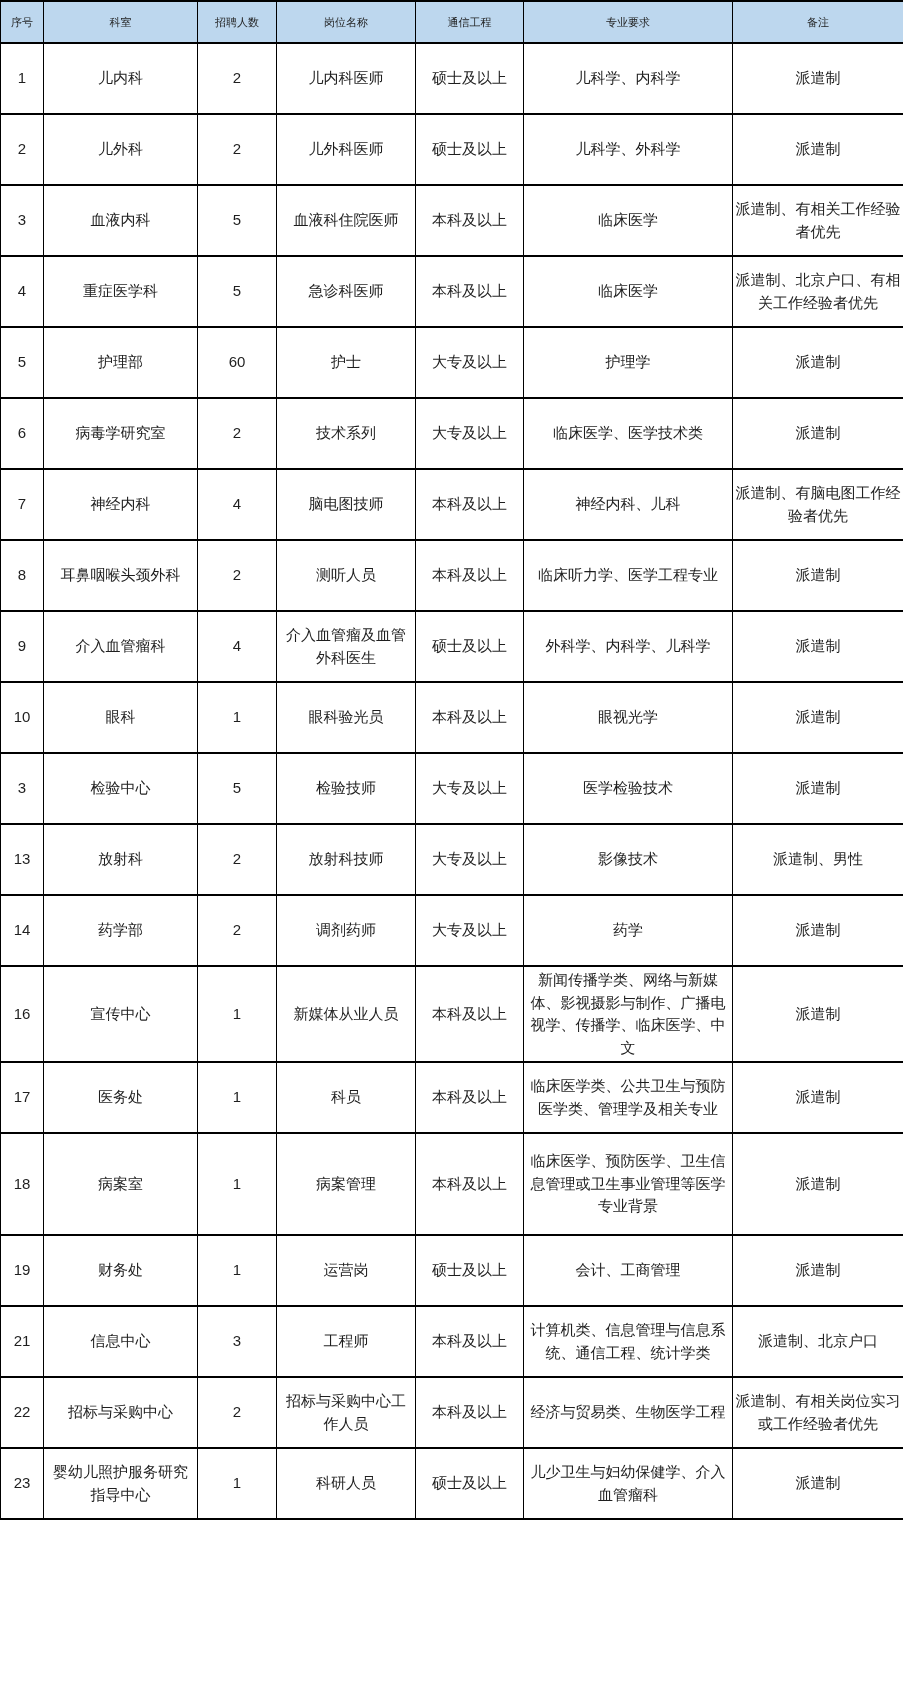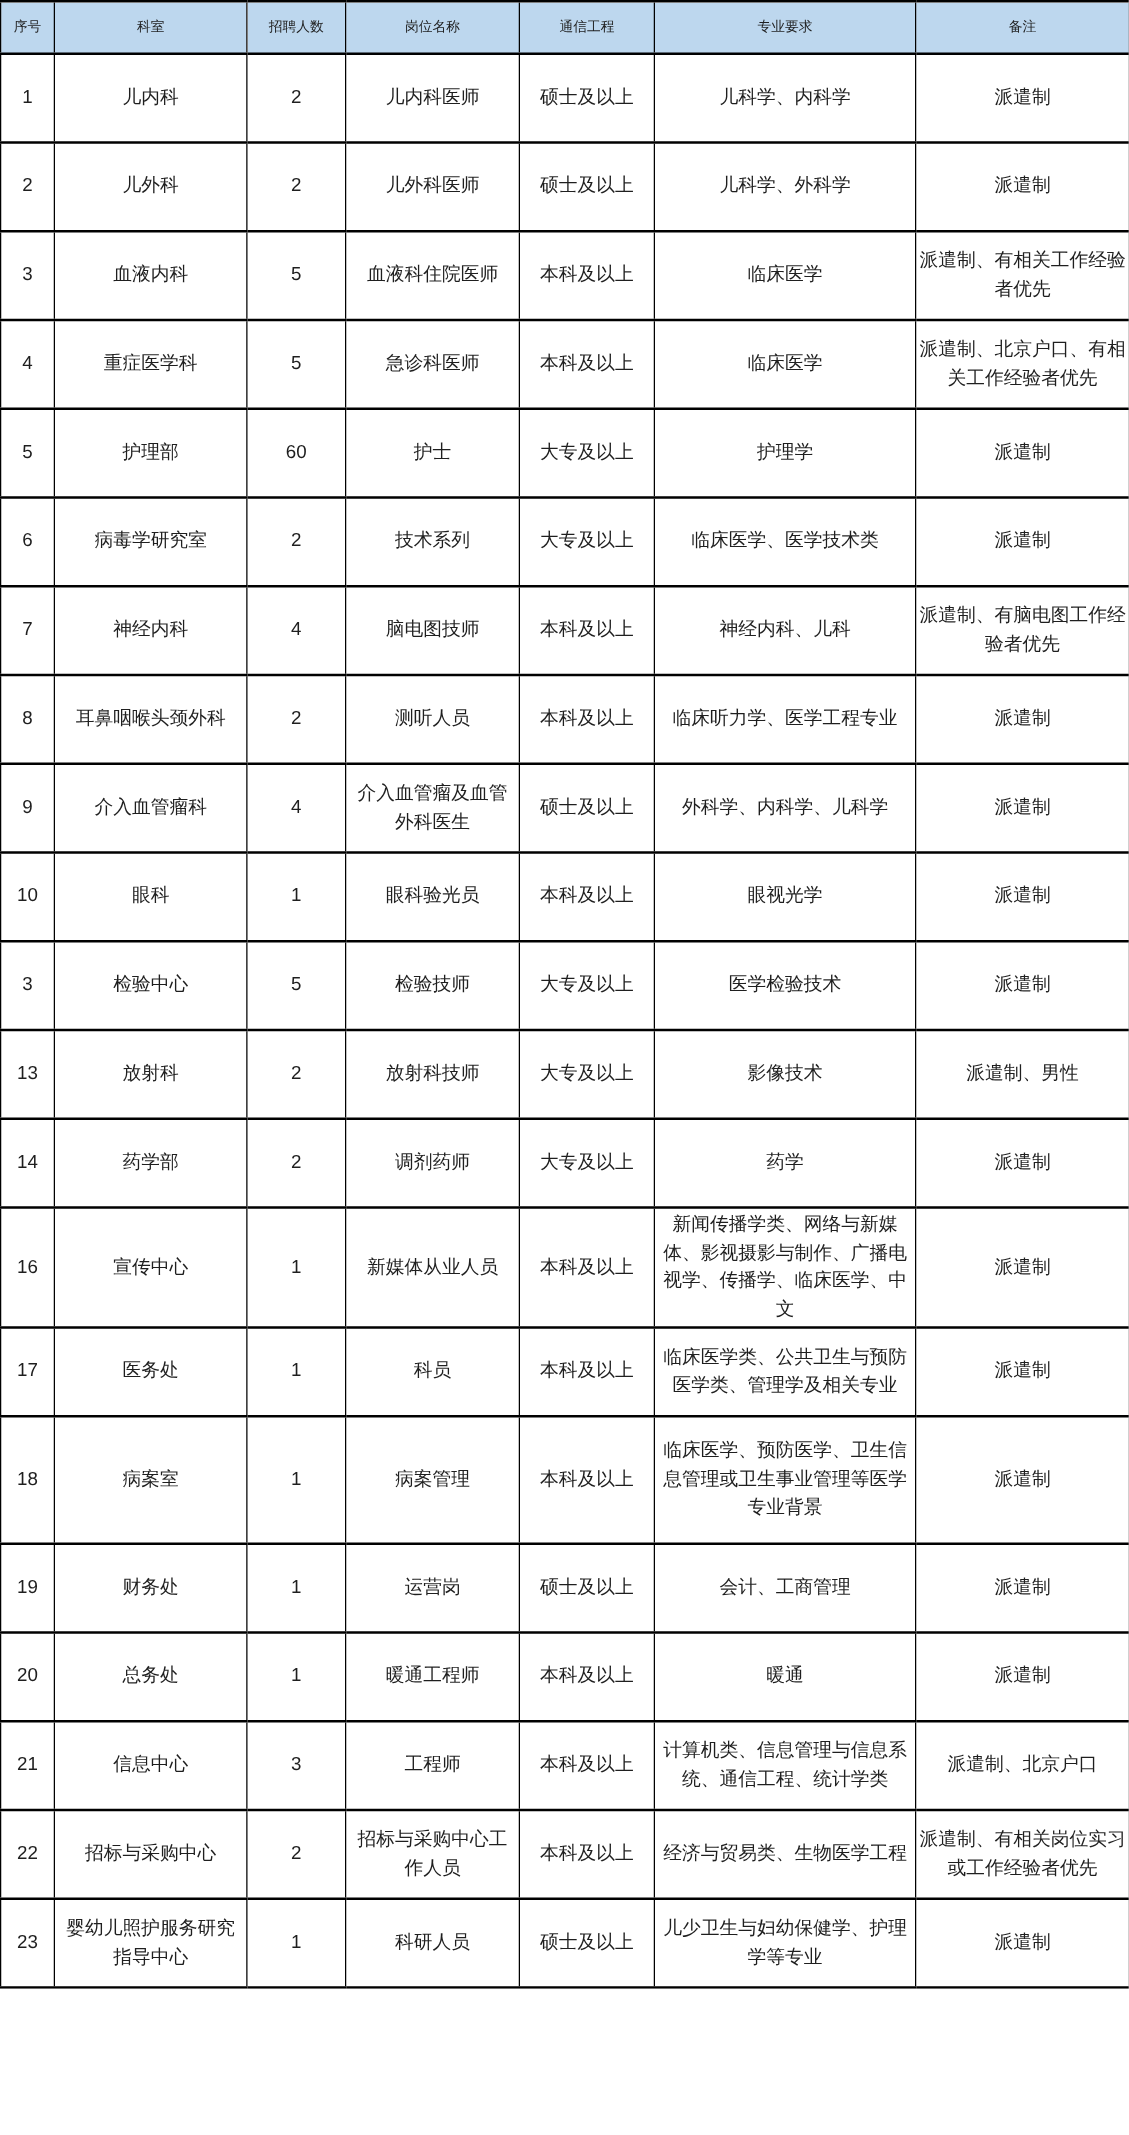--- a/index.html
+++ b/index.html
@@ -225,29 +225,20 @@
         <tr>
           <td>19</td>
           <td>财务处</td>
           <td>1</td>
           <td>运营岗</td>
           <td>硕士及以上</td>
           <td>会计、工商管理</td>
           <td>派遣制</td>
         </tr>
         <tr>
-          <td>20</td>
-          <td>总务处</td>
-          <td>1</td>
-          <td>暖通工程师</td>
-          <td>本科及以上</td>
-          <td>暖通</td>
-          <td>派遣制</td>
-        </tr>
-        <tr>
           <td>21</td>
           <td>信息中心</td>
           <td>3</td>
           <td>工程师</td>
           <td>本科及以上</td>
           <td>计算机类、信息管理与信息系统、通信工程、统计学类</td>
           <td>派遣制、北京户口</td>
         </tr>
         <tr>
           <td>22</td>
@@ -257,18 +248,18 @@
           <td>本科及以上</td>
           <td>经济与贸易类、生物医学工程</td>
           <td>派遣制、有相关岗位实习或工作经验者优先</td>
         </tr>
         <tr>
           <td>23</td>
           <td>婴幼儿照护服务研究指导中心</td>
           <td>1</td>
           <td>科研人员</td>
           <td>硕士及以上</td>
-          <td>儿少卫生与妇幼保健学、护理学等专业</td>
+          <td>儿少卫生与妇幼保健学、介入血管瘤科</td>
           <td>派遣制</td>
         </tr>
       </tbody>
   </table>
 </div>
 
 </body></html>

